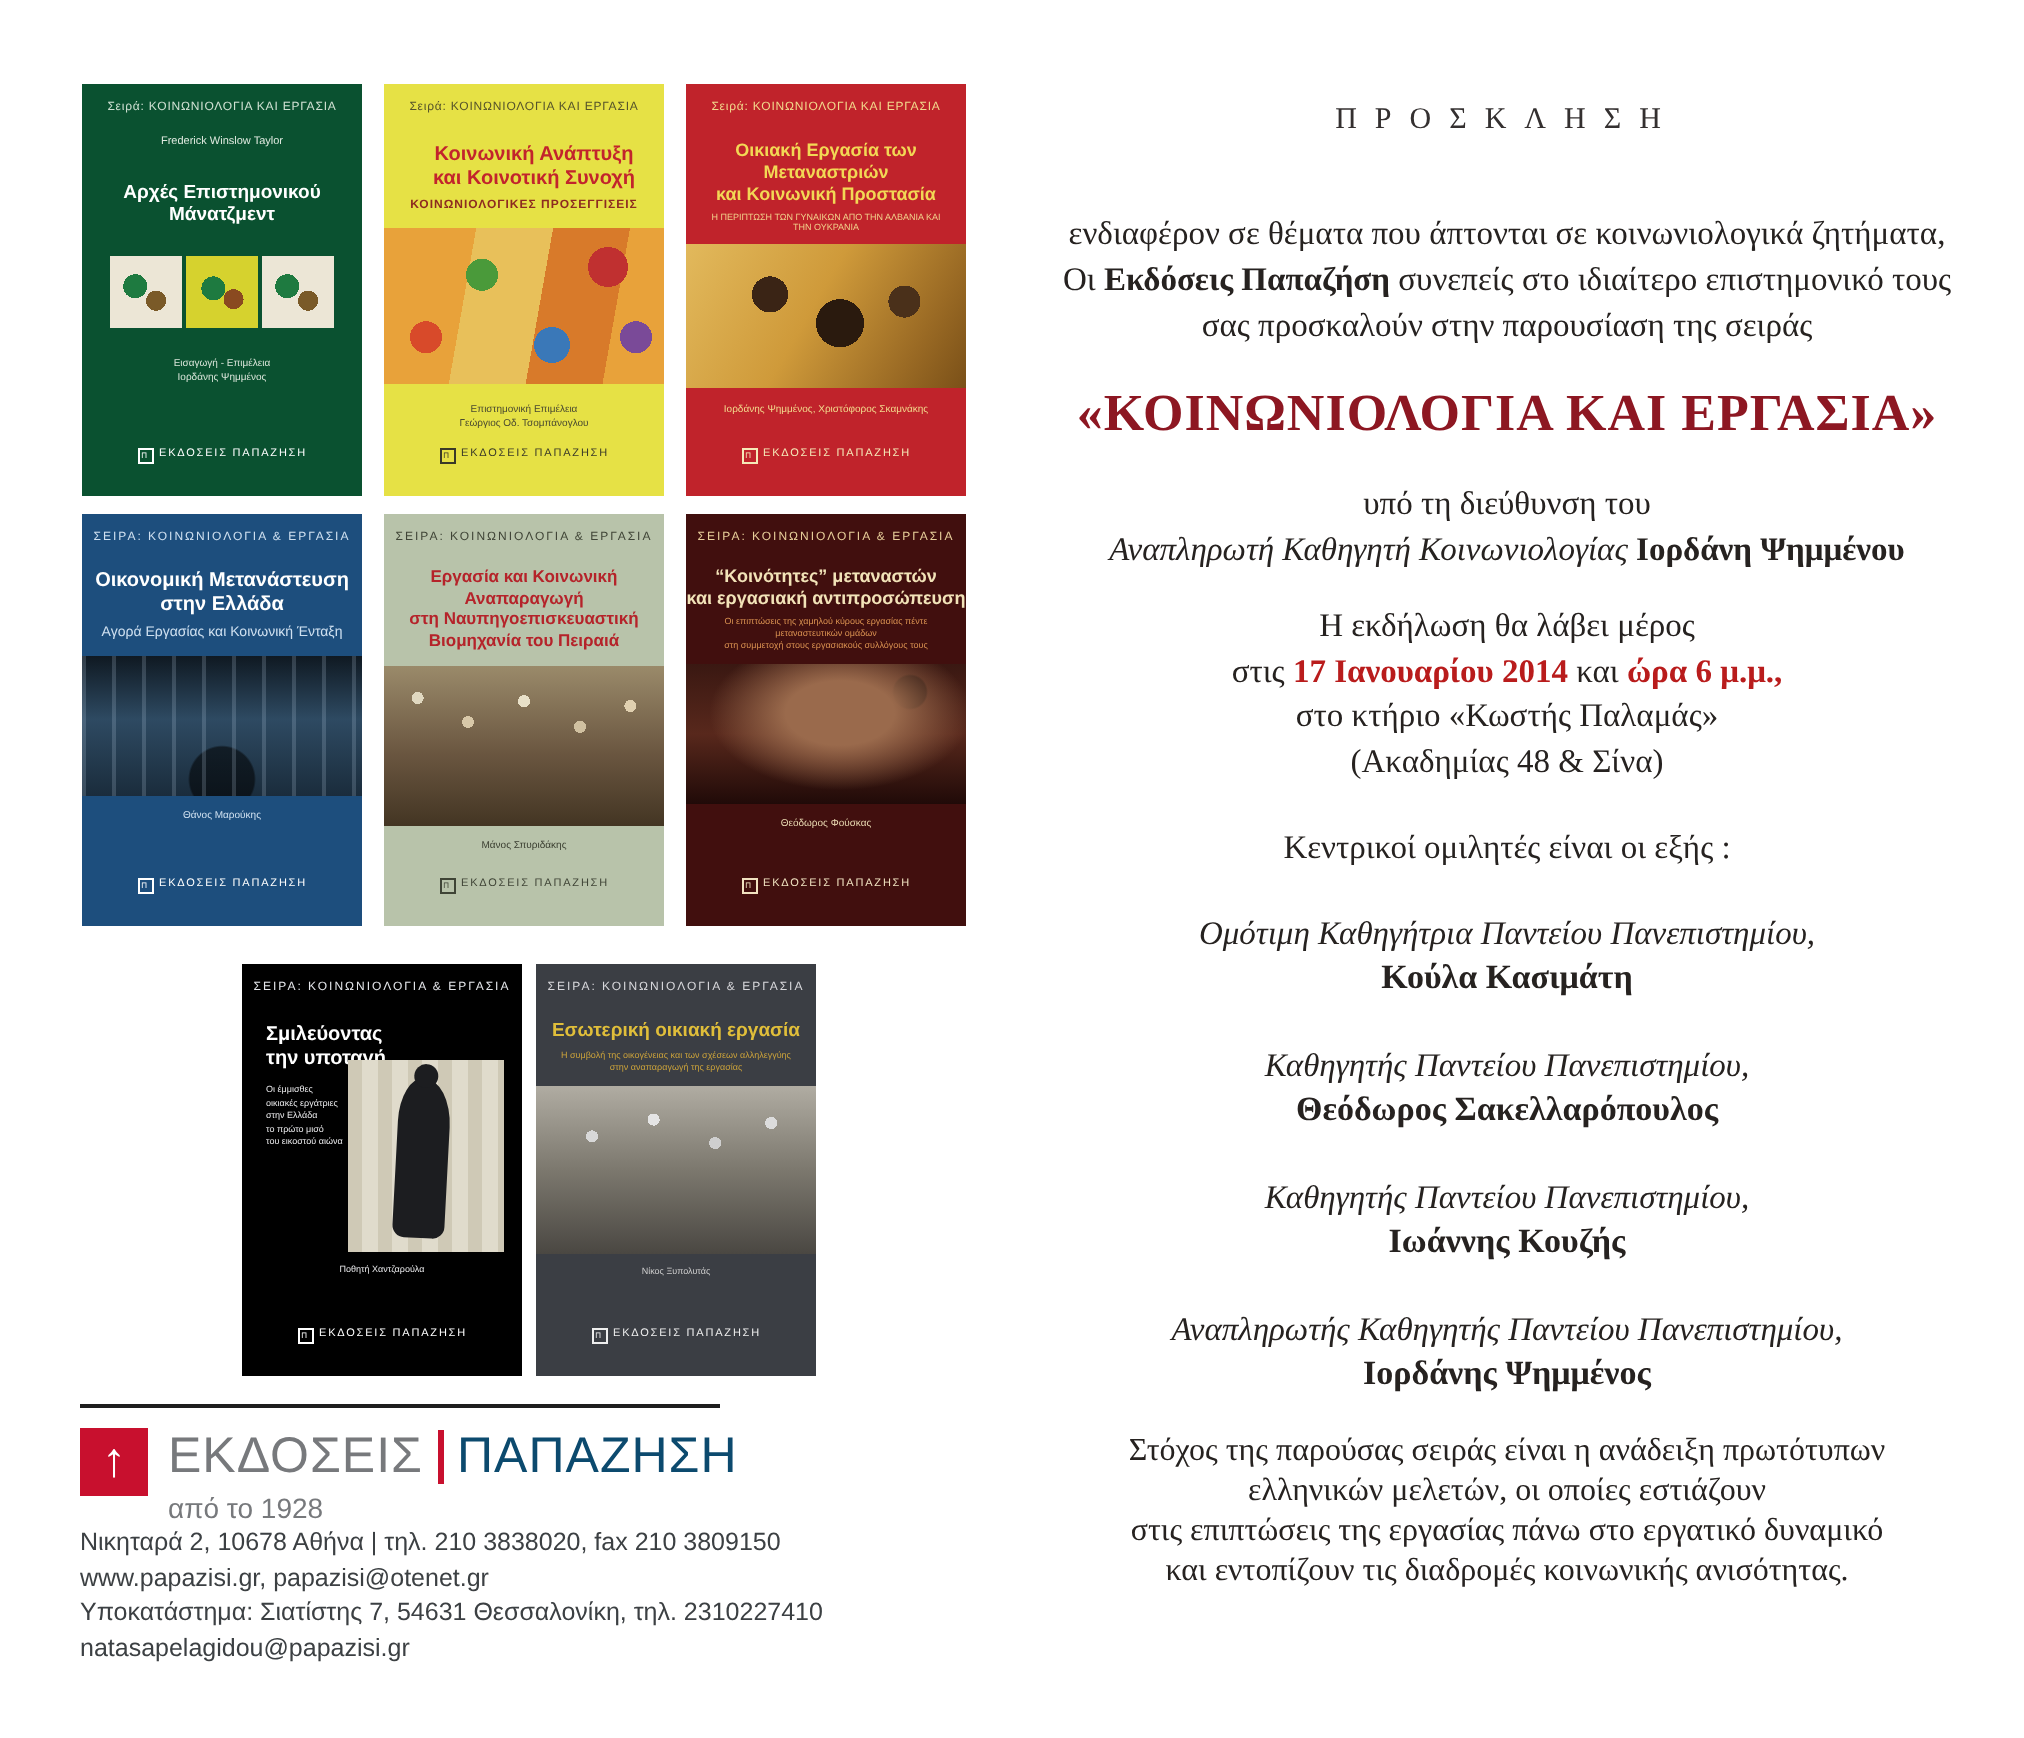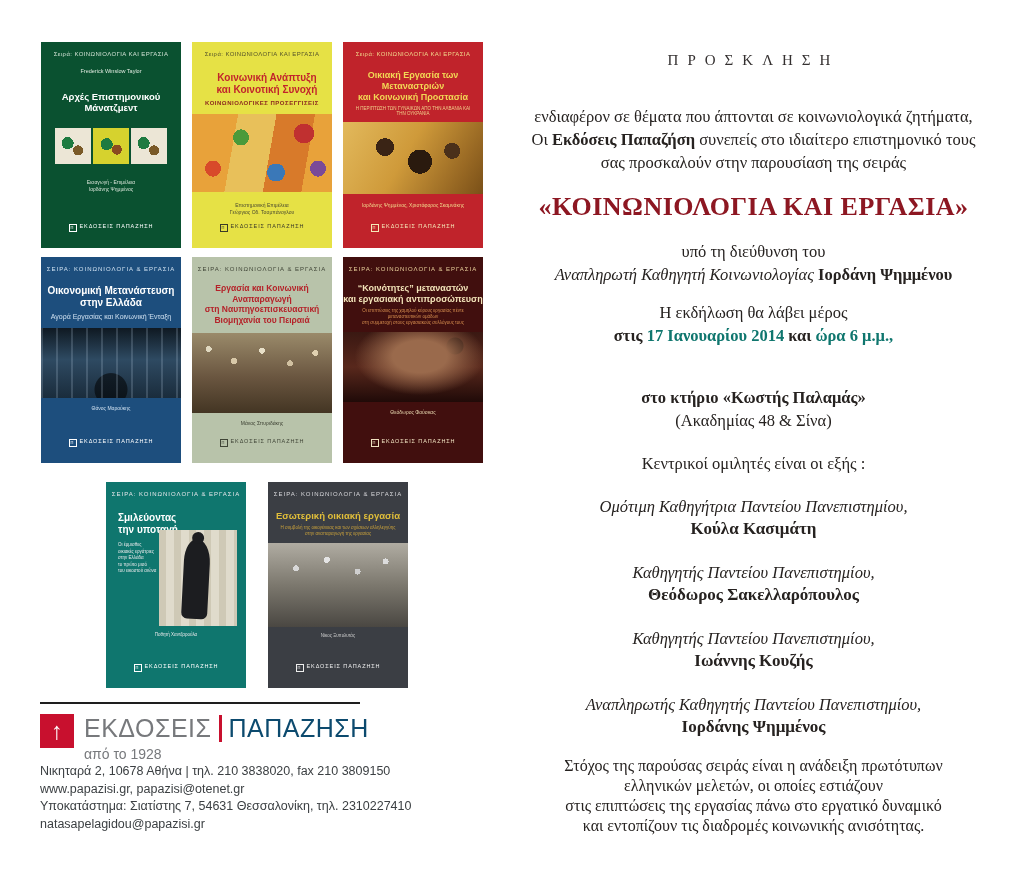--- a/index.html
+++ b/index.html
@@ -75,21 +75,21 @@
   .cv6{left:343px;top:257px;background:#410f0e;color:#f0e2c0;}
   .cv6 .band{letter-spacing:1px;color:#e8cf9a;}
   .cv6 .c-title{font-size:9px;font-weight:bold;color:#f2e3b8;margin-top:11px;line-height:11px;}
   .cv6 .c-sub{font-size:4.5px;line-height:6px;color:#d89050;margin-top:3px;padding:0 10px;}
   .cv6 .c-img{margin-top:6px;height:70px;
       background:radial-gradient(ellipse at 55% 35%, #9a6a4c 0 25%, transparent 60%),
                  radial-gradient(circle at 80% 20%, #1c0a08 0 8px, transparent 9px),
                  linear-gradient(180deg,#3a1812,#58281c 50%, #200a08);}
   .cv6 .c-author{font-size:5px;margin-top:7px;color:#e8d8b0;}
 
-  .cv7{left:106px;top:482px;background:#0f766e;color:#fff;}
+  .cv7{left:121px;top:482px;background:#000000;color:#fff;}
   .cv7 .band{letter-spacing:1px;color:#e4e6ea;}
   .cv7 .c-title{text-align:left;padding-left:12px;font-size:10px;font-weight:bold;margin-top:15px;line-height:12px;}
   .cv7 .c-sub{text-align:left;padding-left:12px;font-size:4.5px;line-height:6.5px;margin-top:6px;width:58px;color:#e8e8ea;}
   .cv7 .c-img{position:absolute;right:9px;top:48px;width:78px;height:96px;
       background:repeating-linear-gradient(90deg,#cfc9b6 0 7px, #e0dbcc 7px 15px);}
   .cv7 .figure{position:absolute;left:24px;top:9px;width:26px;height:80px;background:#1c1d20;
       border-radius:12px 14px 6px 6px / 22px 24px 6px 6px;transform:rotate(3deg);}
   .cv7 .figure:before{content:"";position:absolute;left:7px;top:-7px;width:12px;height:12px;
       border-radius:50%;background:#1c1d20;}
   .cv7 .c-author{position:absolute;top:150px;left:0;right:0;font-size:4.5px;color:#e8e8ea;}
@@ -123,22 +123,22 @@
 
   
   .invite{position:absolute;left:497px;top:52px;width:513px;text-align:center;}
   .inv-heading{font-size:15px;letter-spacing:9px;color:#343030;}
   .intro{margin-top:36px;font-size:16.5px;line-height:23px;}
   .series-title{margin-top:18px;font-size:26px;font-weight:bold;color:#8d1722;letter-spacing:.5px;}
   .direction{margin-top:18px;font-size:16.5px;line-height:23px;}
   .direction .role{font-style:italic;}
   .direction .dname{font-weight:bold;}
   .event{margin-top:16px;font-size:16.5px;line-height:22.5px;}
-  .ev-bold{font-weight:bold;margin-top:40px;}
-  .ev-red{font-weight:bold;color:#0f766e;}
+  .ev-bold{font-weight:normal;}
+  .ev-red{font-weight:bold;color:#b91c1c;}
   .speakers-heading{margin-top:22px;font-size:16.5px;}
   .speaker{margin-top:22px;font-size:16.5px;line-height:22px;}
   .speaker .role{font-style:italic;}
   .speaker .sname{font-weight:bold;font-size:17px;}
   .goal{margin-top:18px;font-size:16px;line-height:20px;}
   .closing{margin-top:14px;font-size:16.5px;}
   b,.bold{font-weight:bold;}
 </style>
 </head>
 <body>

